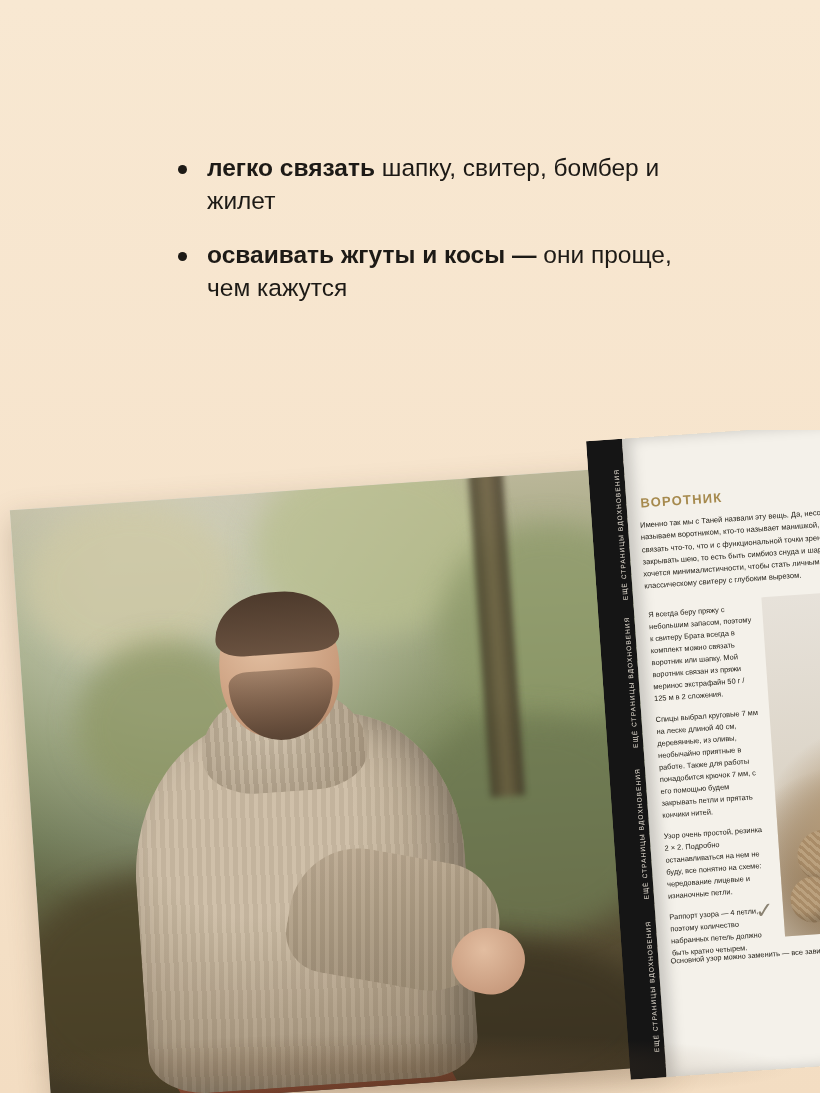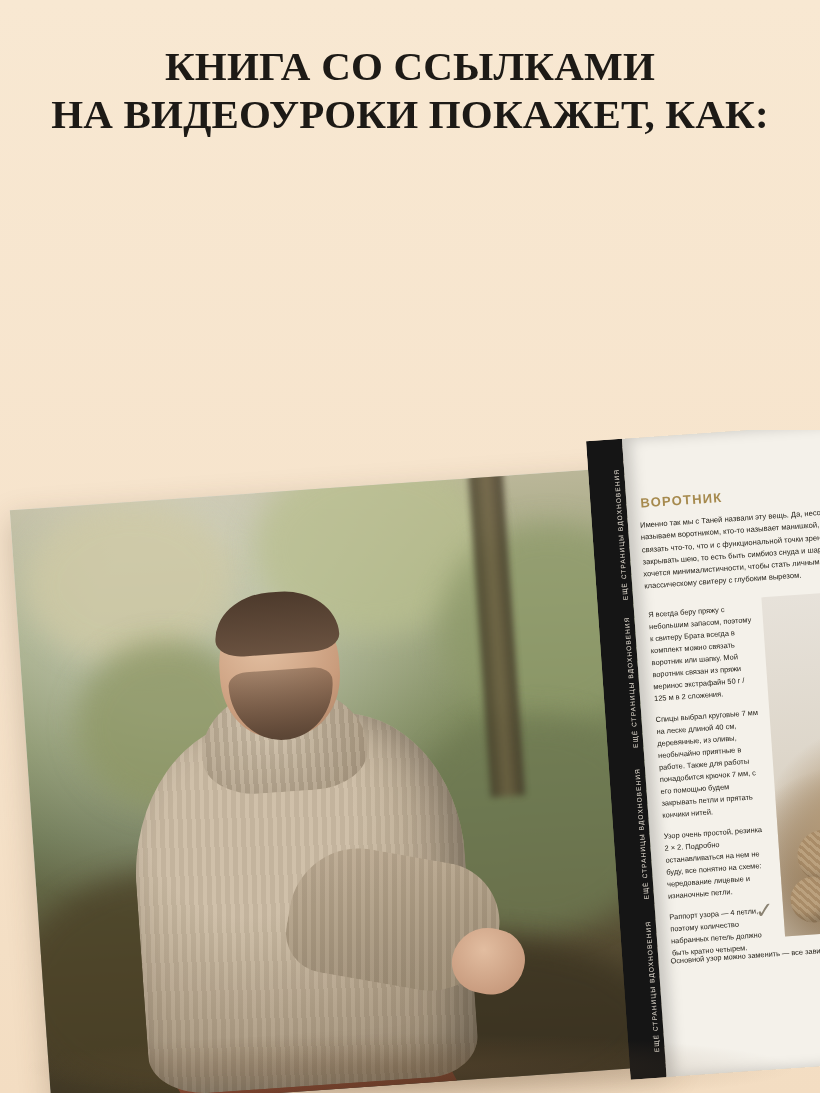--- a/index.html
+++ b/index.html
@@ -294,26 +294,34 @@
     left: 20px; bottom: -10px;
     width: 780px; height: 70px;
     background: radial-gradient(ellipse at 50% 50%, rgba(120,90,60,.30), rgba(120,90,60,0) 70%);
   }
 </style>
 </head>
 <body>
 
 <div class="page">
 
-  <div class="headline">
-    <span>КНИГА СО ССЫЛКАМИ</span>
-    <span class="l2">НА ВИДЕОУРОКИ ПОКАЖЕТ, КАК:</span>
-  </div>
 
   <div class="bullets">
+    <div class="bullet">
+      <span class="bullet-dot"></span>
+      <div class="bullet-text">
+        <span class="b">легко связать</span><span> шапку, свитер, бомбер и жилет</span>
+      </div>
+    </div>
+    <div class="bullet">
+      <span class="bullet-dot"></span>
+      <div class="bullet-text">
+        <span class="b">осваивать жгуты и косы —</span><span> они проще, чем кажутся</span>
+      </div>
+    </div>
   </div>
 
   <div class="photo">
 
     <div class="spread-left">
       <div class="photo-img">
         <div class="blob b1"></div>
         <div class="blob b2"></div>
         <div class="blob b3"></div>
         <div class="blob b4"></div>

